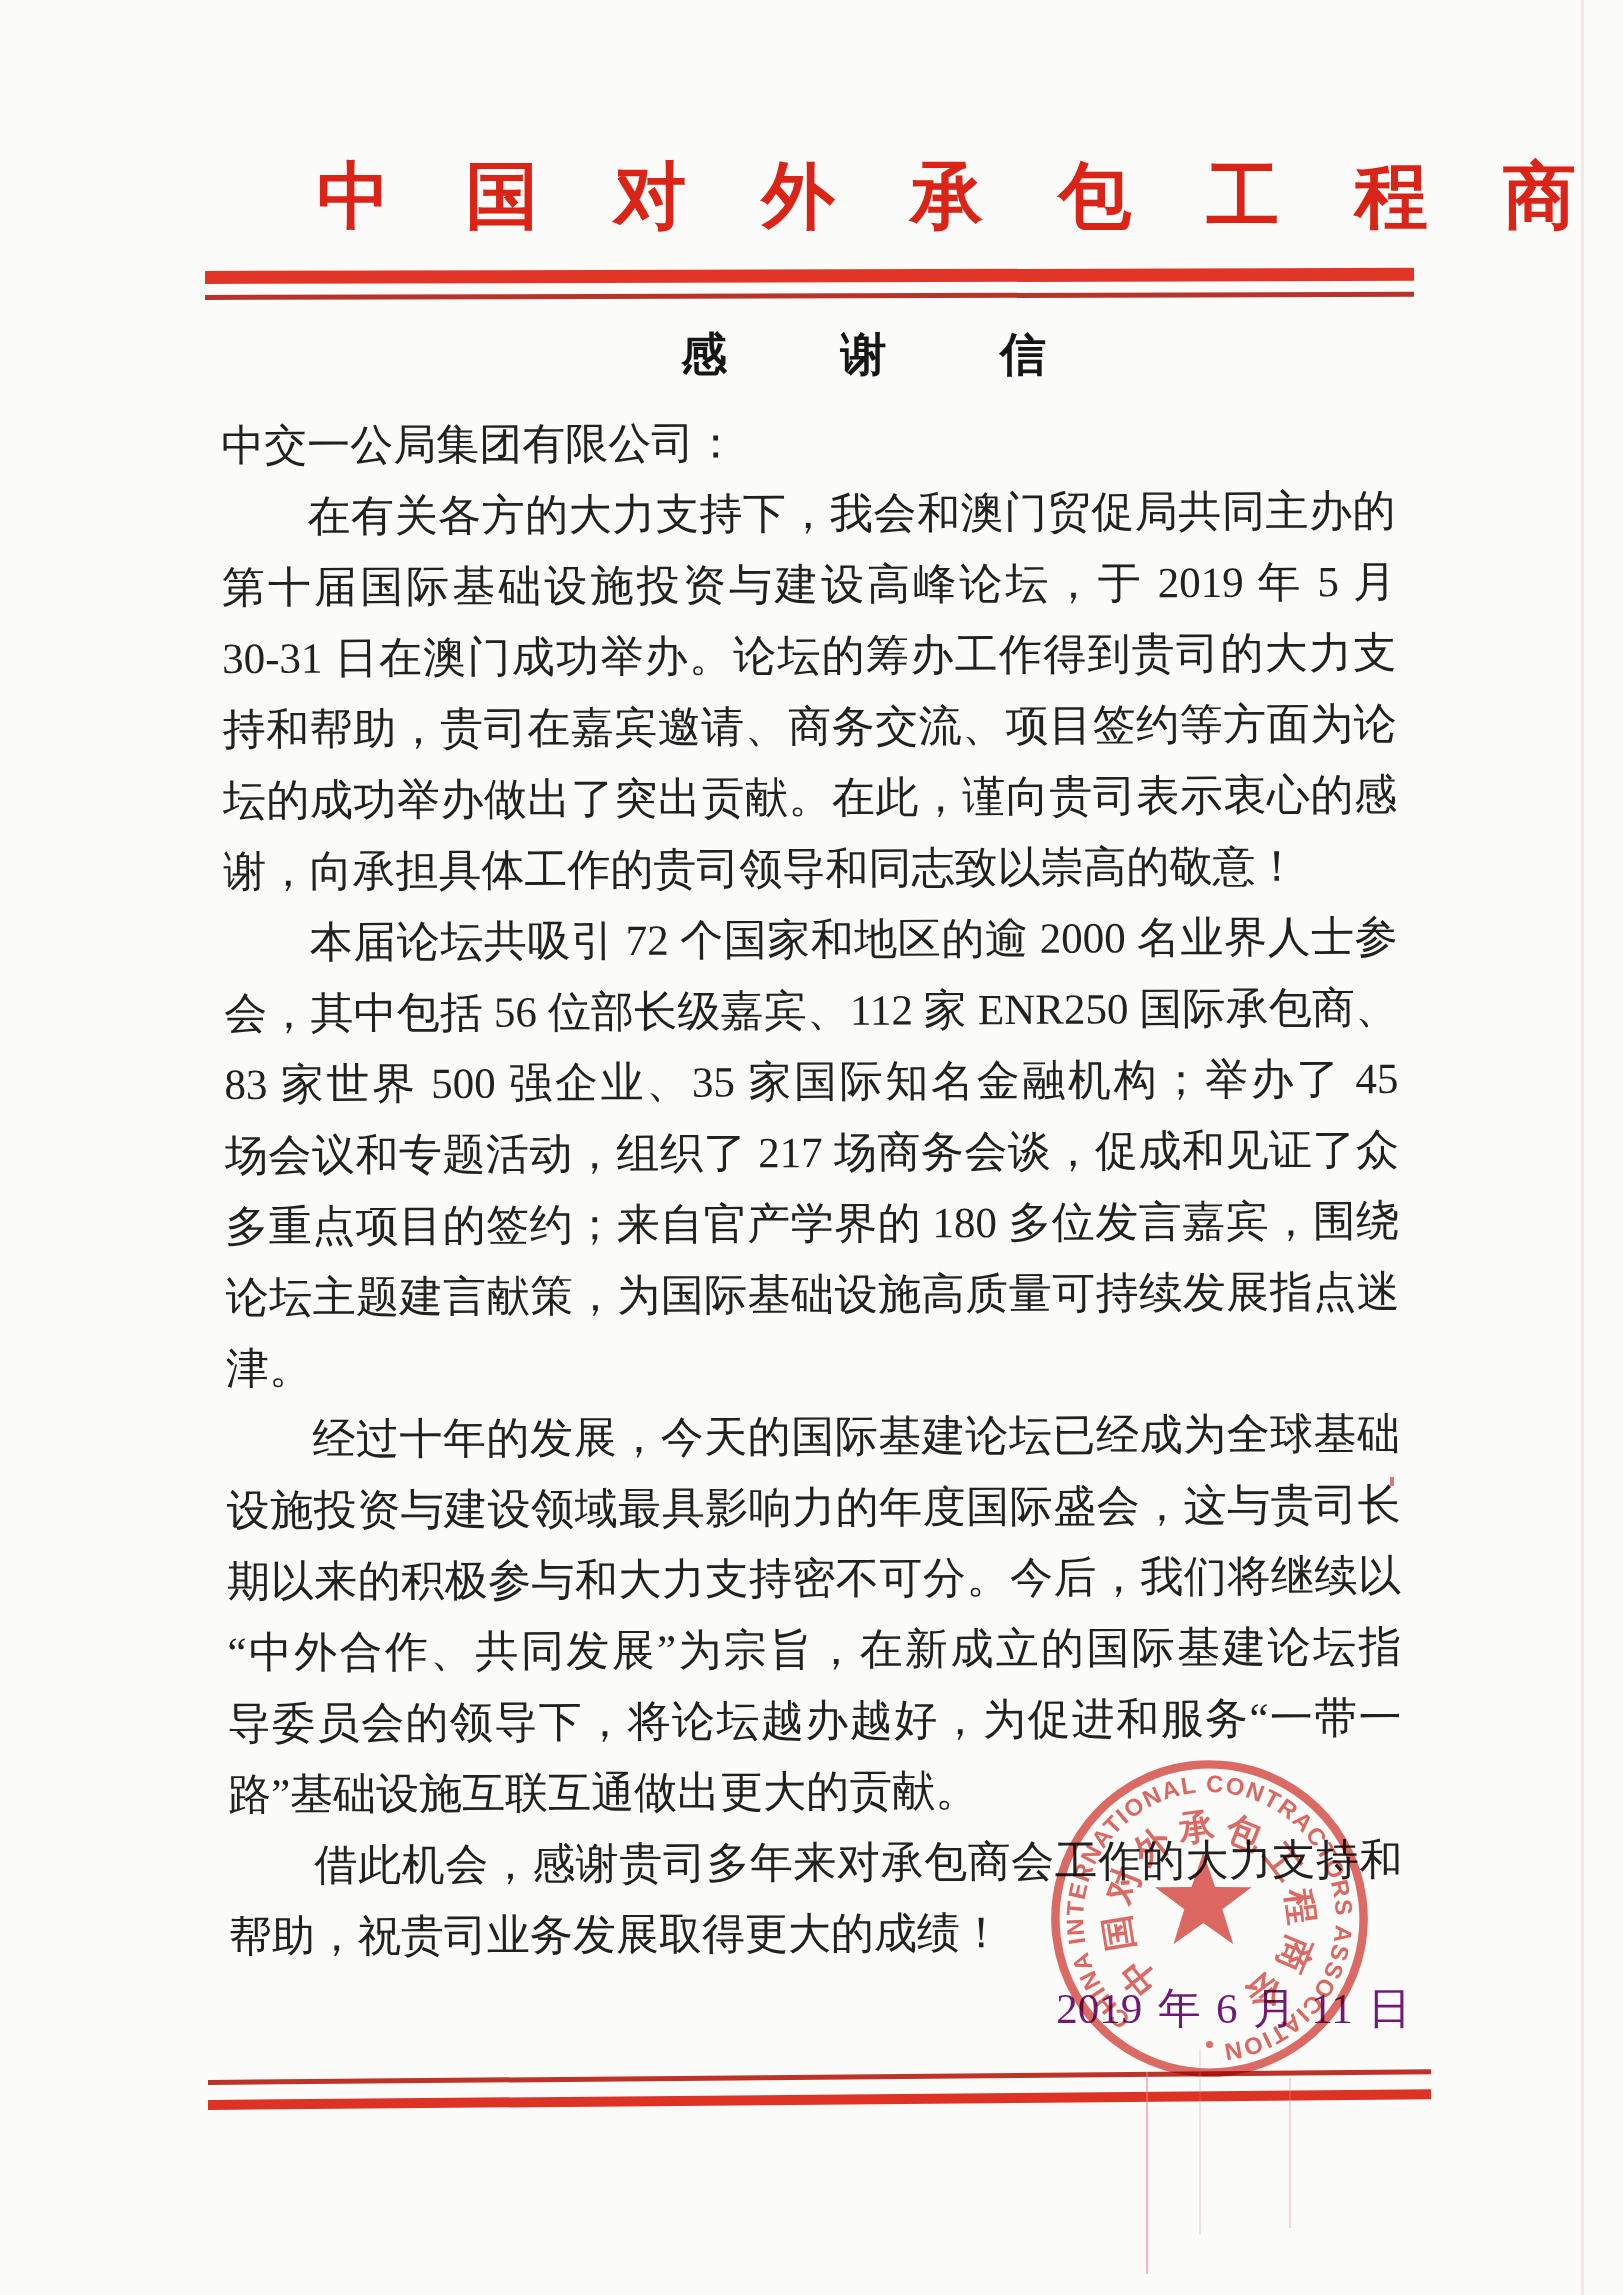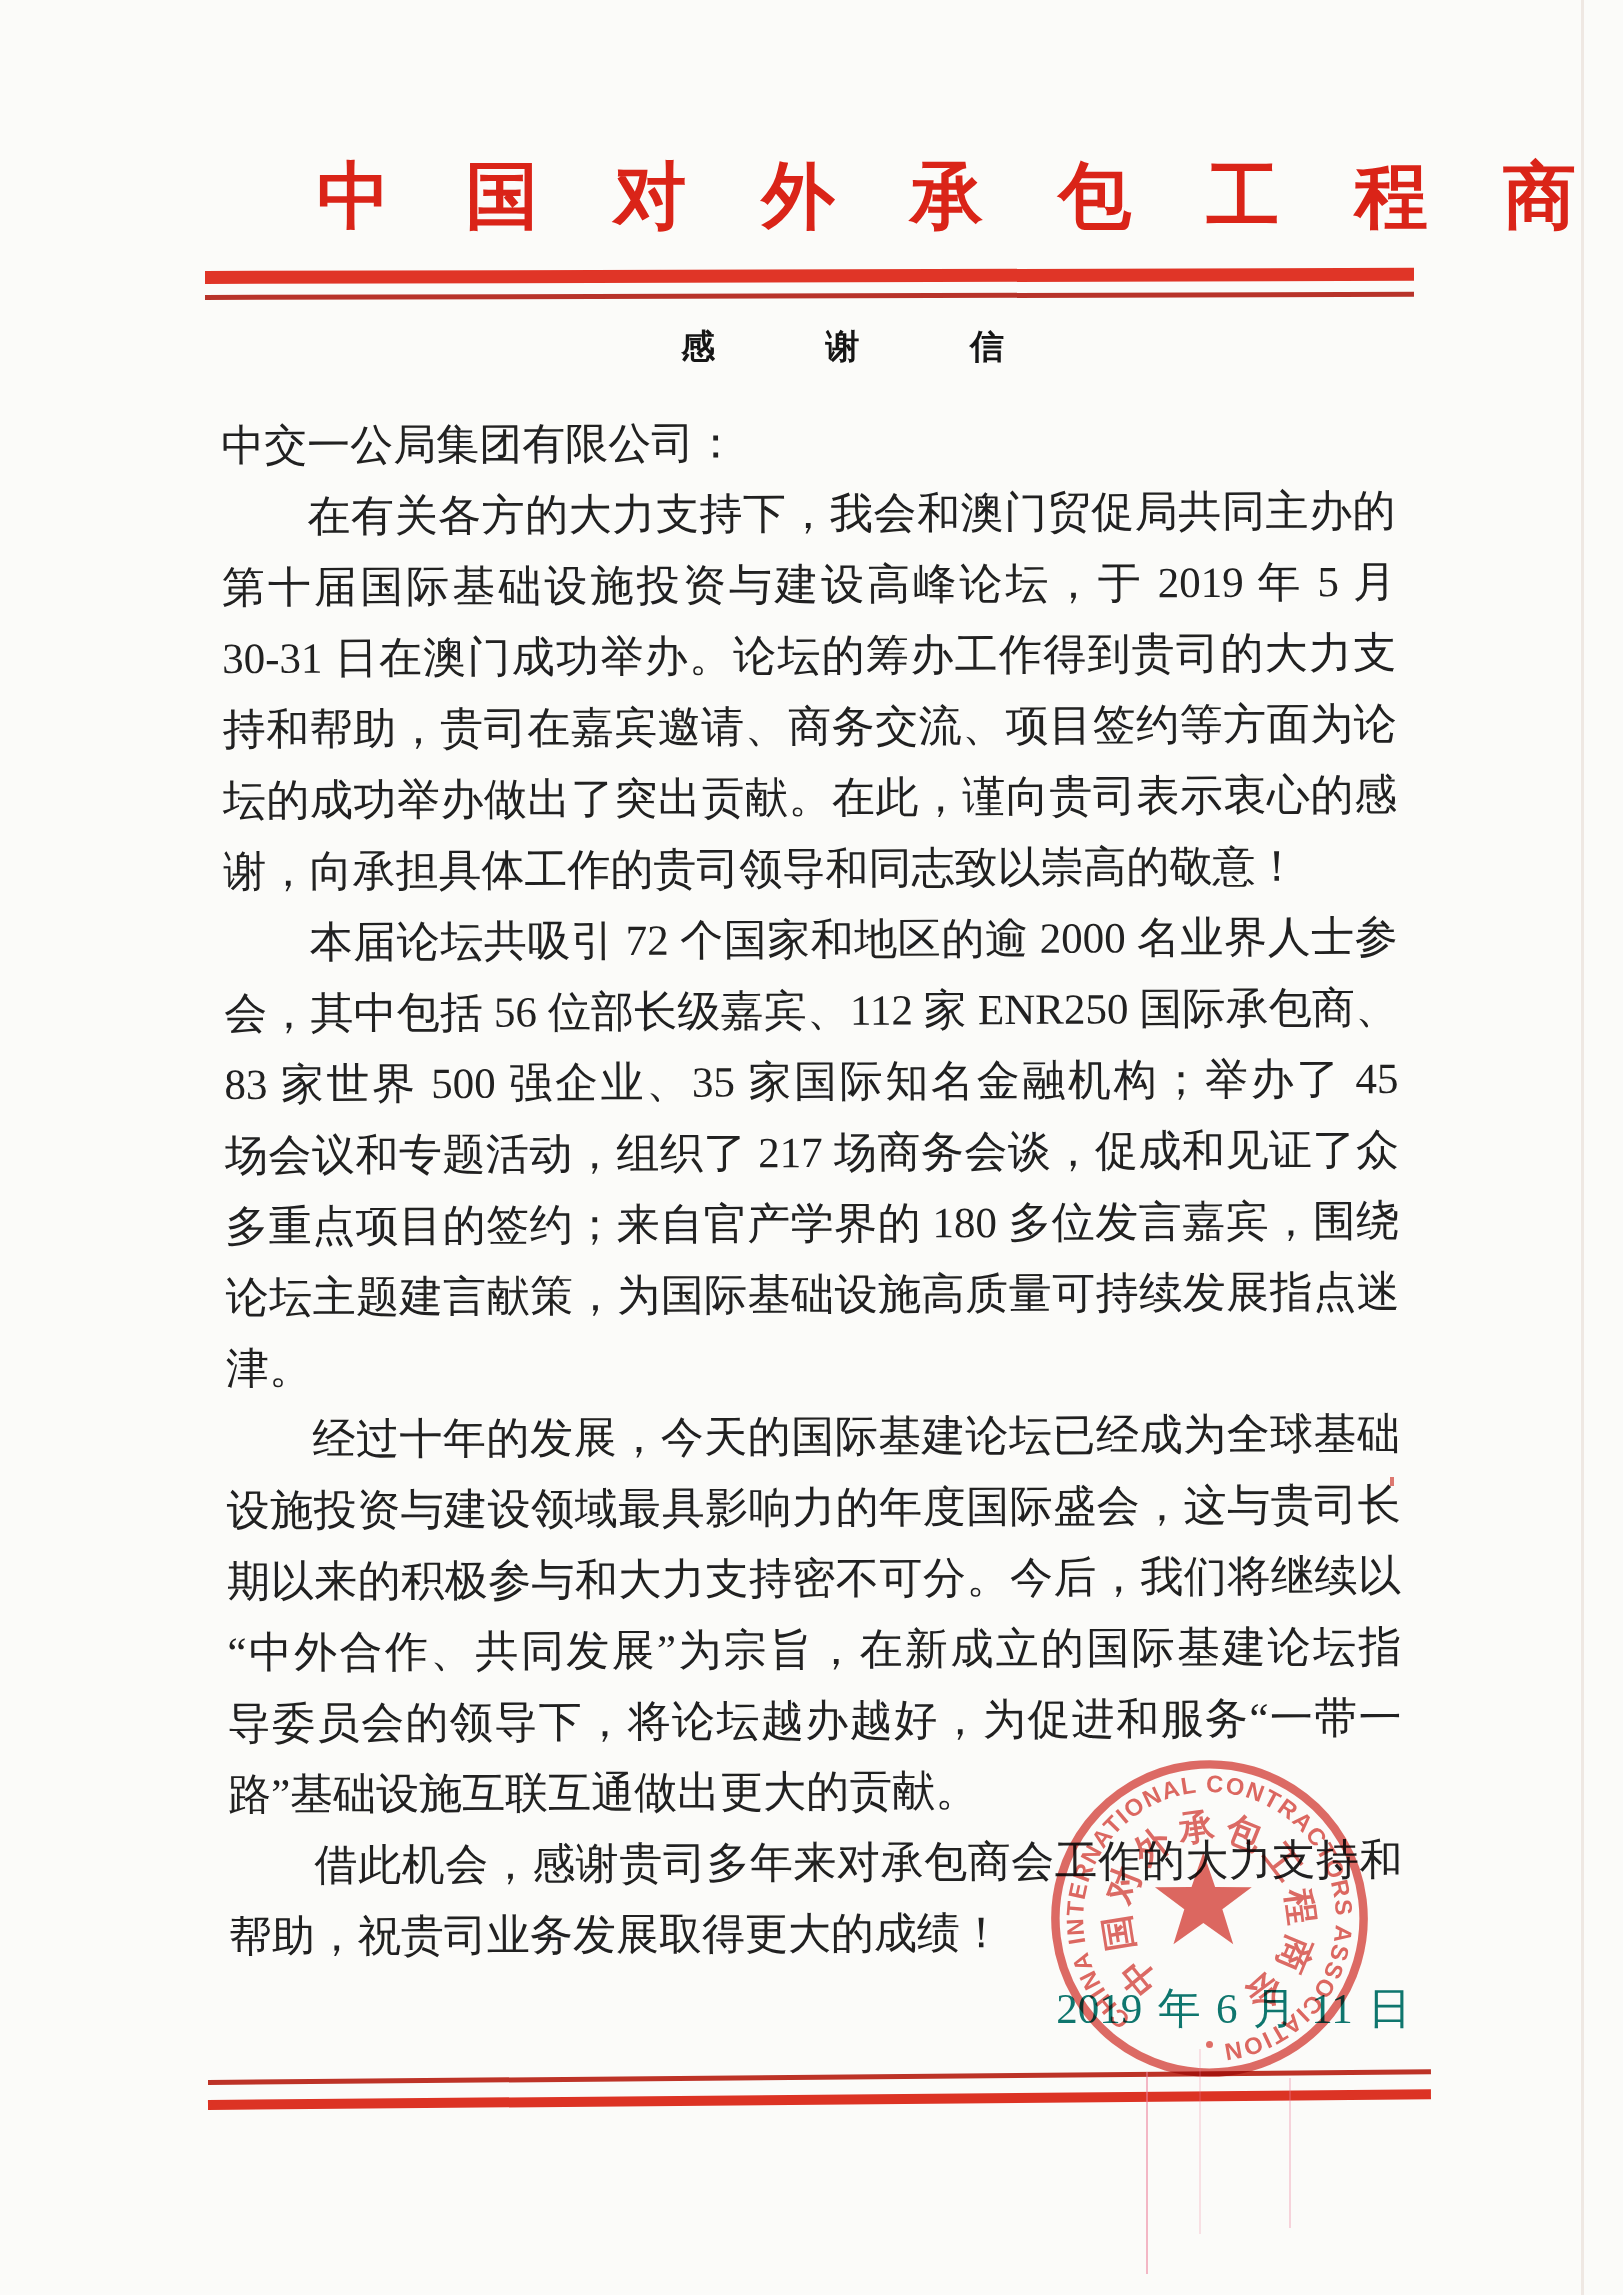--- a/index.html
+++ b/index.html
@@ -12,38 +12,38 @@
   .org-title{
     position:absolute;left:317px;top:148px;
     font-size:73px;font-weight:bold;letter-spacing:28.5px;white-space:nowrap;
     color:#da2418;
   }
   .rule{position:absolute;transform-origin:left center;}
   .rule-top-thick{left:205px;top:271px;width:1209px;height:13px;background:#e03527;transform:rotate(-0.15deg);}
   .rule-top-thin {left:205px;top:295px;width:1209px;height:5.4px;background:#b8332a;transform:rotate(-0.15deg);}
   .doc-title{
     position:absolute;left:681px;top:324px;
-    font-size:34px;font-weight:bold;letter-spacing:51px;white-space:nowrap;
+    font-size:46px;font-weight:bold;letter-spacing:51px;white-space:nowrap;
     color:#161616;
   }
   
   .body-text{
     position:absolute;left:225px;top:407px;width:1174px;
     font-size:43px;color:#212121;
     transform:rotate(-0.3deg);transform-origin:center center;
   }
   .line{
     height:71px;line-height:71px;white-space:nowrap;
     text-align:justify;text-align-last:auto;
   }
   .line.just{text-align-last:justify;white-space:normal;}
   .line.indent{text-indent:86px;}
   .date-line{
     position:absolute;top:1980px;right:213px;
-    font-size:43px;color:#0f766e;word-spacing:4.6px;white-space:nowrap;
+    font-size:43px;color:#701a75;word-spacing:4.6px;white-space:nowrap;
   }
   
   .rule-bot-thin {left:208px;top:2080px;width:1223px;height:4.6px;background:#c03328;transform:rotate(-0.5deg);mix-blend-mode:multiply;}
   .rule-bot-thick{left:208px;top:2100px;width:1223px;height:10px;background:#e03325;transform:rotate(-0.5deg);mix-blend-mode:multiply;}
   
   .stamp{
     position:absolute;left:1040px;top:1749px;width:339px;height:339px;
     mix-blend-mode:multiply;opacity:0.88;
   }
   .stamp text{font-family:"Liberation Sans","DejaVu Sans",sans-serif;}

